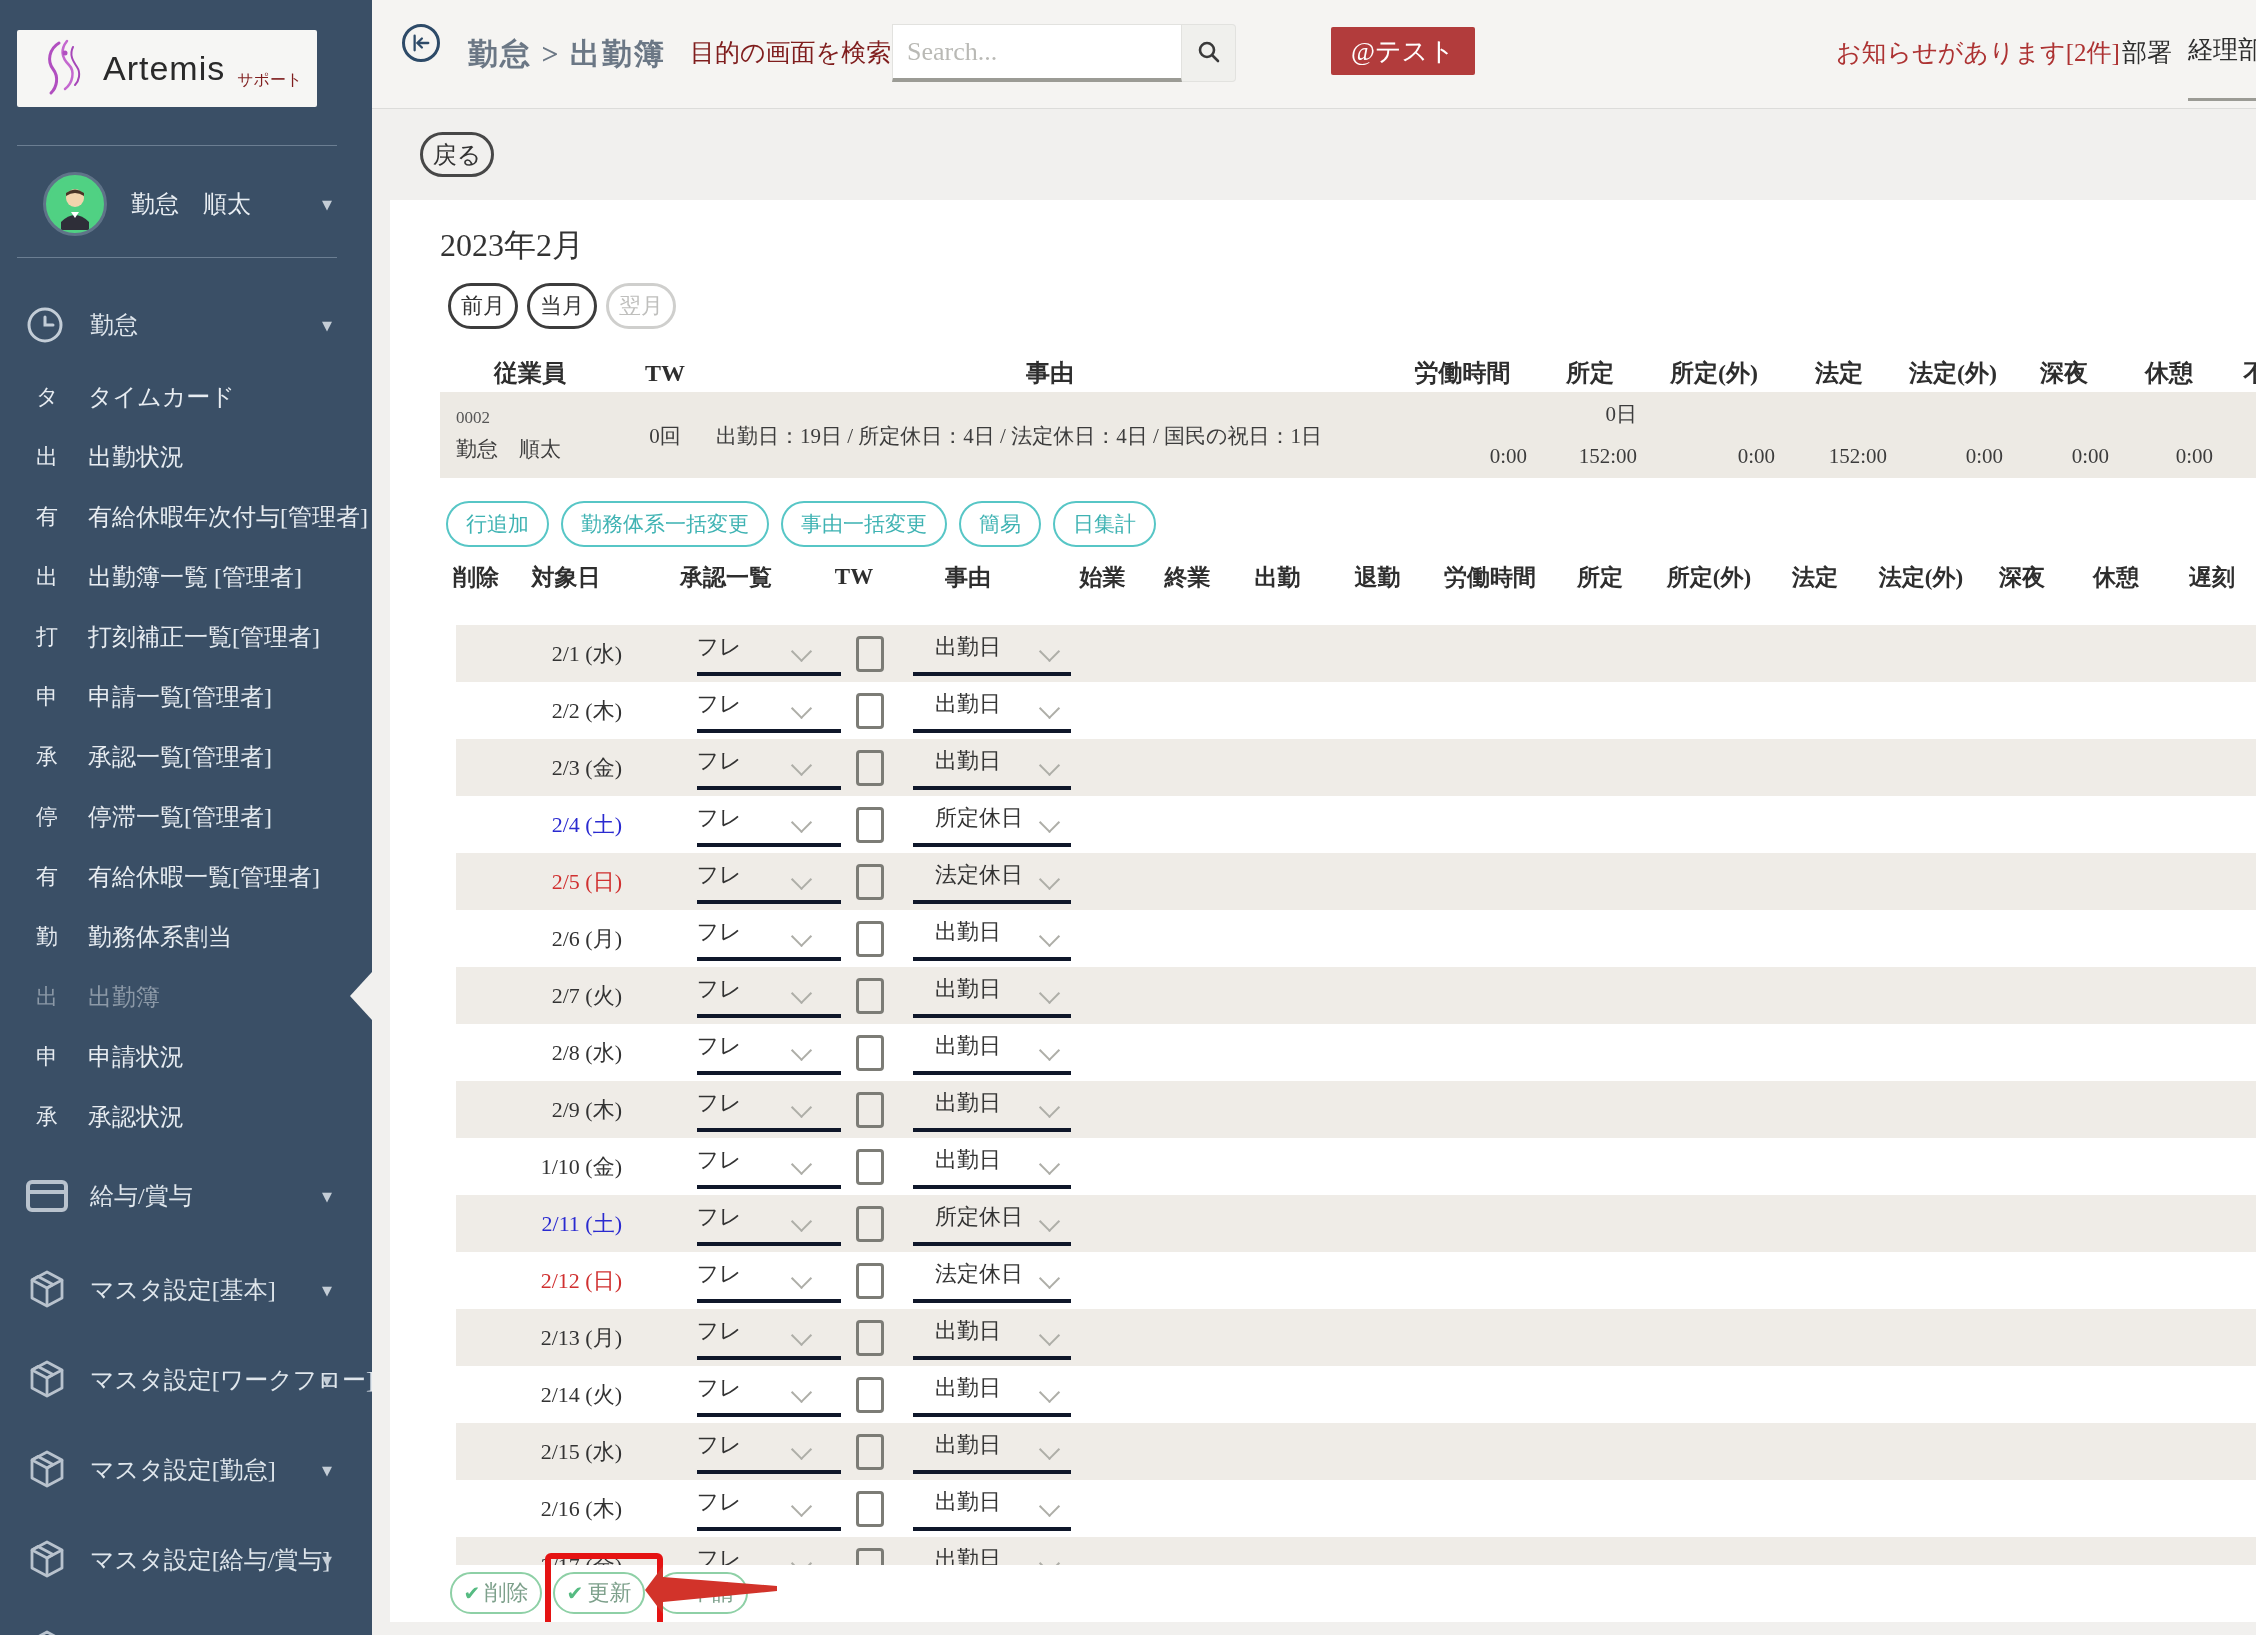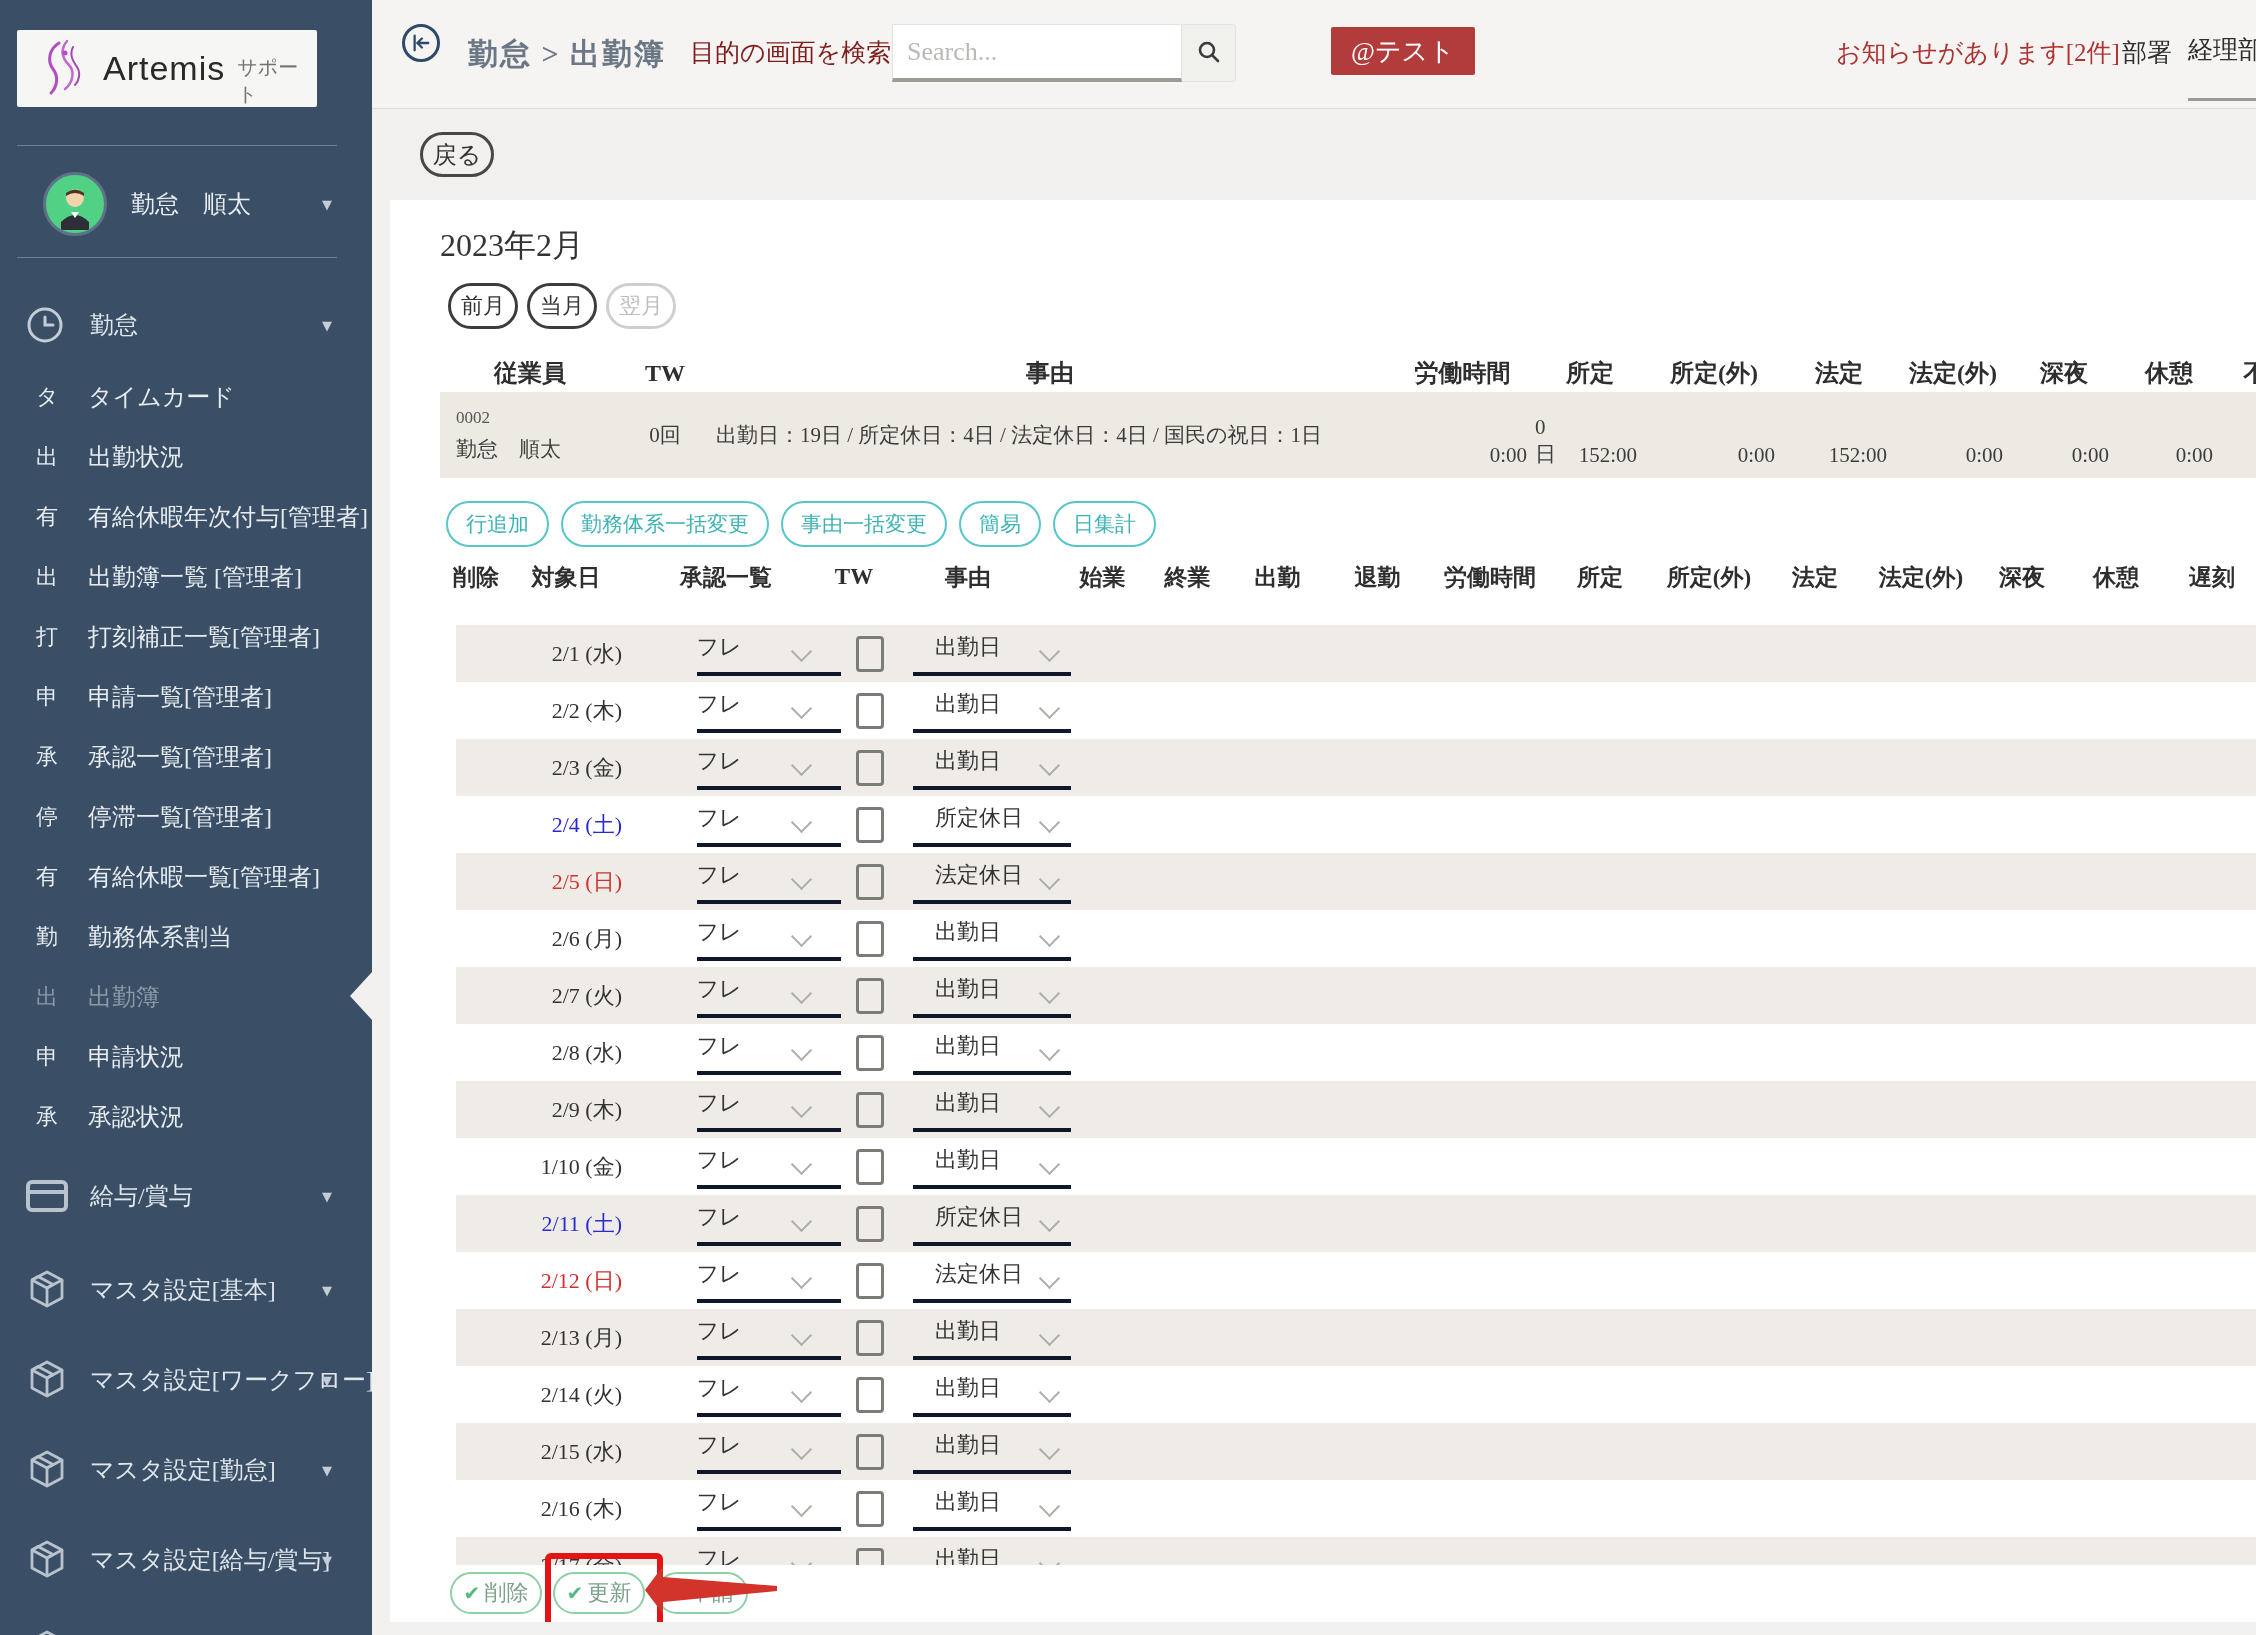--- a/index.html
+++ b/index.html
@@ -5,21 +5,21 @@
   html,body{margin:0;padding:0;}
   body{width:2256px;height:1635px;overflow:hidden;position:relative;background:#f1f0ee;
        font-family:"Liberation Serif","DejaVu Serif",serif;color:#333;}
   #app{position:absolute;inset:0;}
 
   
   .sidebar{position:absolute;left:0;top:0;width:372px;height:1635px;background:#3a4f66;overflow:hidden;}
   .logo{position:absolute;left:17px;top:30px;width:300px;height:77px;background:#f6f6f4;border-radius:2px;
         display:flex;align-items:center;gap:12px;padding-left:22px;box-sizing:border-box;cursor:pointer;}
   .logo-brand{font-family:"Liberation Sans","DejaVu Sans",sans-serif;font-size:34px;color:#2a2a2a;letter-spacing:1px;}
-  .logo-suffix{font-family:"Liberation Sans","DejaVu Sans",sans-serif;font-size:20px;color:#737373;margin-top:24px;}
+  .logo-suffix{font-family:"Liberation Sans","DejaVu Sans",sans-serif;font-size:16px;color:#7f1d1d;margin-top:24px;}
   .side-div{position:absolute;left:17px;width:320px;height:1px;background:#6b7e92;}
   .user-row{position:absolute;left:0;top:168px;width:372px;height:72px;display:flex;align-items:center;padding-left:43px;box-sizing:border-box;cursor:pointer;}
   .avatar{width:58px;height:58px;border-radius:50%;border:3px solid #5f7388;background:#50d183;display:flex;align-items:center;justify-content:center;overflow:hidden;flex:none;}
   .user-name{color:#e9eef3;font-size:24px;margin-left:24px;}
   .caret{position:absolute;right:40px;font-size:13px;color:#c4cdd6;font-family:"DejaVu Sans",sans-serif;}
   #side-nav{position:absolute;left:0;top:257px;width:372px;}
   .nav-item{position:relative;display:flex;align-items:center;cursor:pointer;}
   .nav-sub{height:60px;}
   .nav-sub .glyph{width:52px;margin-left:36px;font-size:22px;color:#e7ecf1;flex:none;}
   .nav-sub .lbl{font-size:24px;color:#e7ecf1;white-space:nowrap;}
@@ -70,21 +70,21 @@
   .sum-grid{display:grid;grid-template-columns:180px 90px 680px 145px 110px 138px 112px 116px 106px 104px 69px;width:1850px;}
   .sum-head{position:absolute;left:50px;top:154px;height:38px;}
   .sum-head .hc{display:flex;align-items:center;justify-content:center;font-size:24px;font-weight:bold;color:#2e2e2e;}
   .sum-row{position:absolute;left:50px;top:192px;height:86px;background:#edeae4;}
   .sum-row .cell{position:relative;font-size:21px;color:#3c3c3c;}
   .emp-cell{display:flex;flex-direction:column;justify-content:center;gap:7px;padding-left:16px;}
   .emp-code{font-size:17px;color:#565656;}
   .mid-cell{display:flex;align-items:center;justify-content:center;}
   .jiyu-cell{display:flex;align-items:center;padding-left:6px;}
   .num-bottom{display:flex;align-items:flex-end;justify-content:flex-end;padding:0 8px 10px 0;}
-  .num-two{display:flex;flex-direction:row;justify-content:space-between;align-items:flex-end;padding:8px 8px 10px 0;gap:16px;}
+  .num-two{display:flex;flex-direction:column;justify-content:space-between;align-items:flex-end;padding:8px 8px 10px 0;gap:16px;}
 
   
   .main-grid{display:grid;grid-template-columns:72px 108px 212px 44px 184px 85px 85px 95px 105px 120px 100px 118px 94px 118px 84px 104px 88px;width:1816px;}
   .tbl-head{position:absolute;left:50px;top:357px;height:40px;}
   .tbl-head .hc{display:flex;align-items:center;justify-content:center;font-size:23px;font-weight:bold;color:#2e2e2e;}
   .rows-clip{position:absolute;left:66px;top:397px;width:1816px;height:940px;overflow:hidden;margin-top:28px;}
   .trow{height:57px;}
   .trow.odd{background:#efece7;}
   .trow .c{display:flex;align-items:center;justify-content:center;position:relative;}
   .c-date{justify-content:flex-end !important;padding-right:14px;box-sizing:border-box;font-size:22px;color:#333;}

